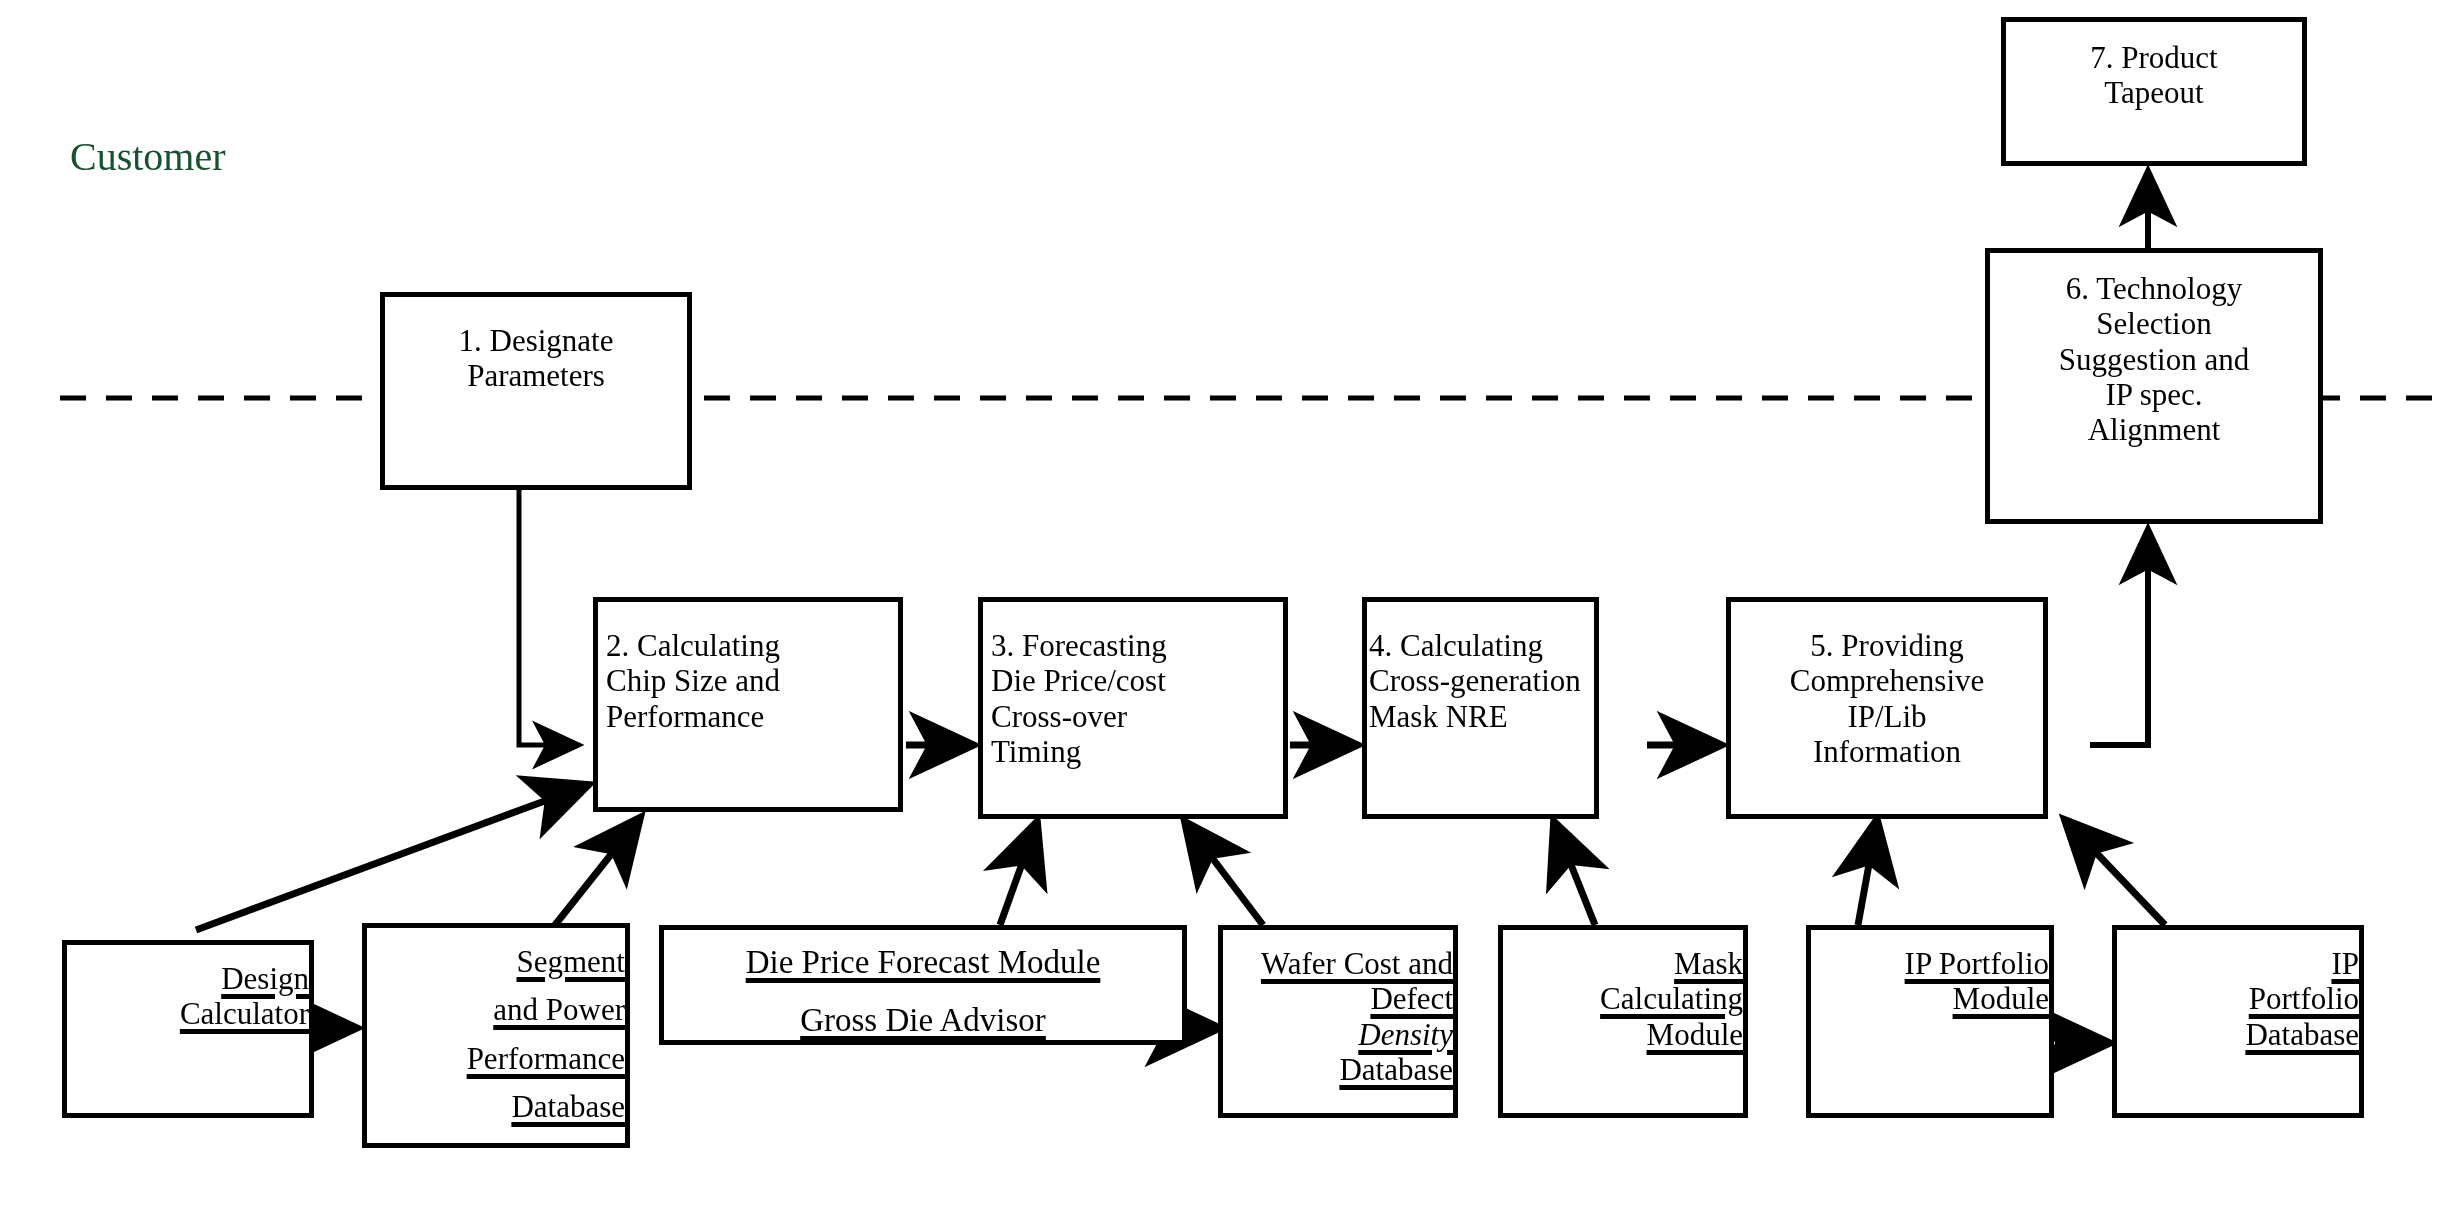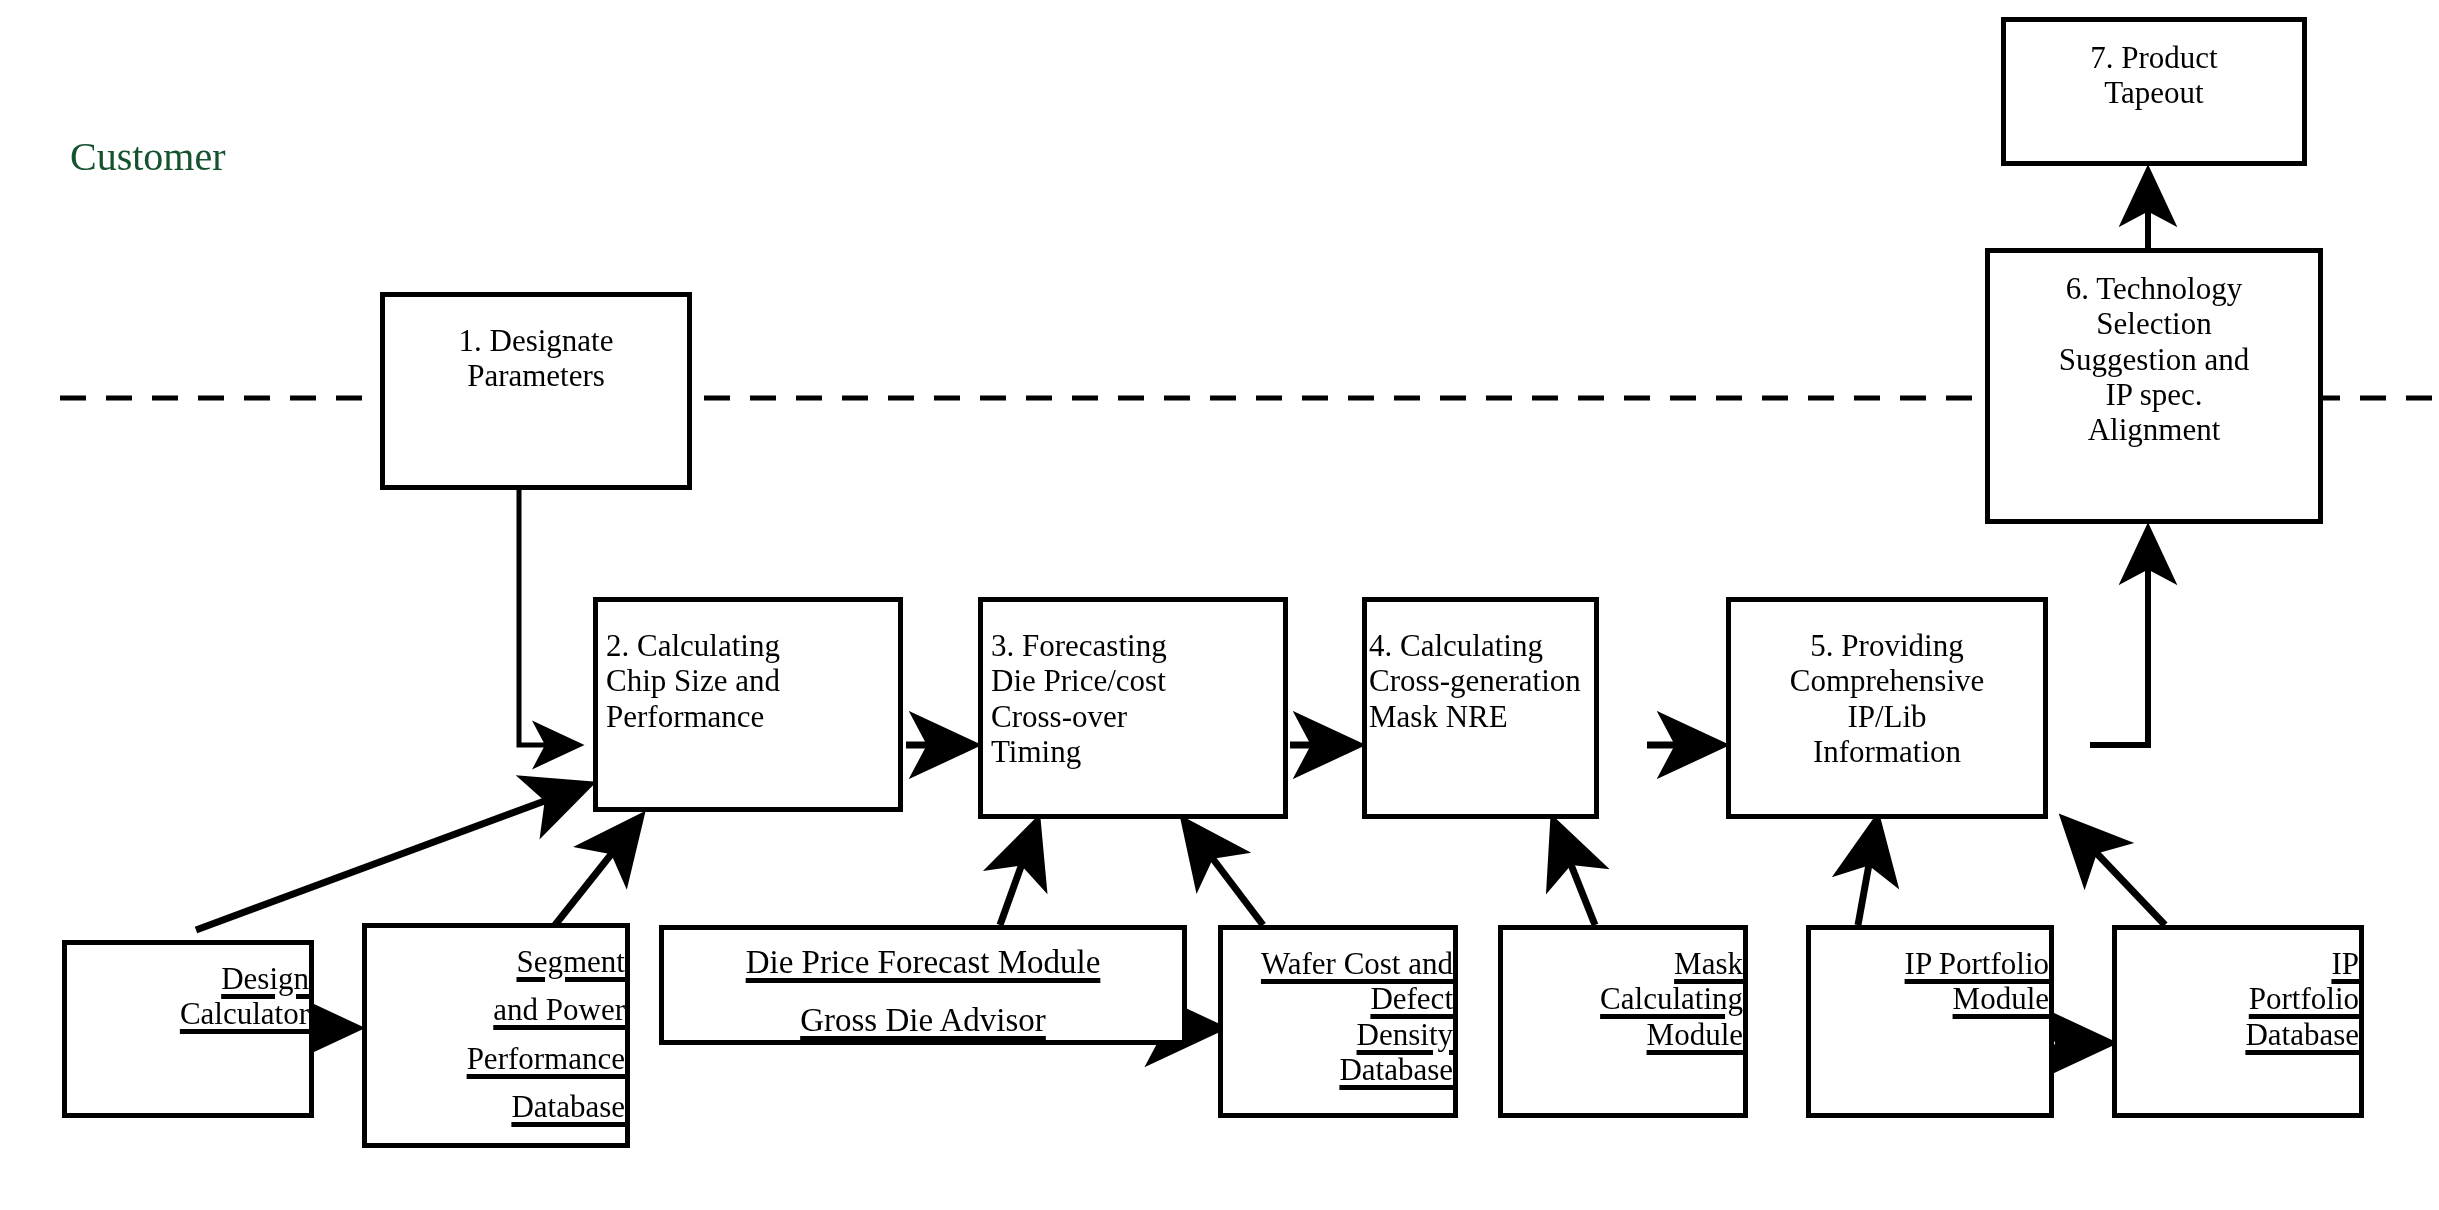--- a/index.html
+++ b/index.html
@@ -130,21 +130,21 @@
 
   <div class="box store wide" style="left:659px;top:925px;width:528px;height:120px;padding-top:14px;">
     <div class="ln">Die Price Forecast  Module</div>
     <div class="spacer"></div>
     <div class="ln">Gross Die Advisor</div>
   </div>
 
   <div class="box store lalign" style="left:1218px;top:925px;width:240px;height:193px;padding-left:8px;">
     <div class="ln">Wafer Cost and</div>
     <div class="ln" style="margin-left:14px;">Defect</div>
-    <div class="ln" style="margin-left:14px;">Density</div>
+    <div class="ln" style="margin-left:14px;font-style:italic;">Density</div>
     <div class="ln" style="margin-left:14px;">Database </div>
   </div>
 
   <div class="box store lalign" style="left:1498px;top:925px;width:250px;height:193px;">
     <div class="ln">Mask</div>
     <div class="ln">Calculating</div>
     <div class="ln">Module</div>
   </div>
 
   <div class="box store lalign" style="left:1806px;top:925px;width:248px;height:193px;">

